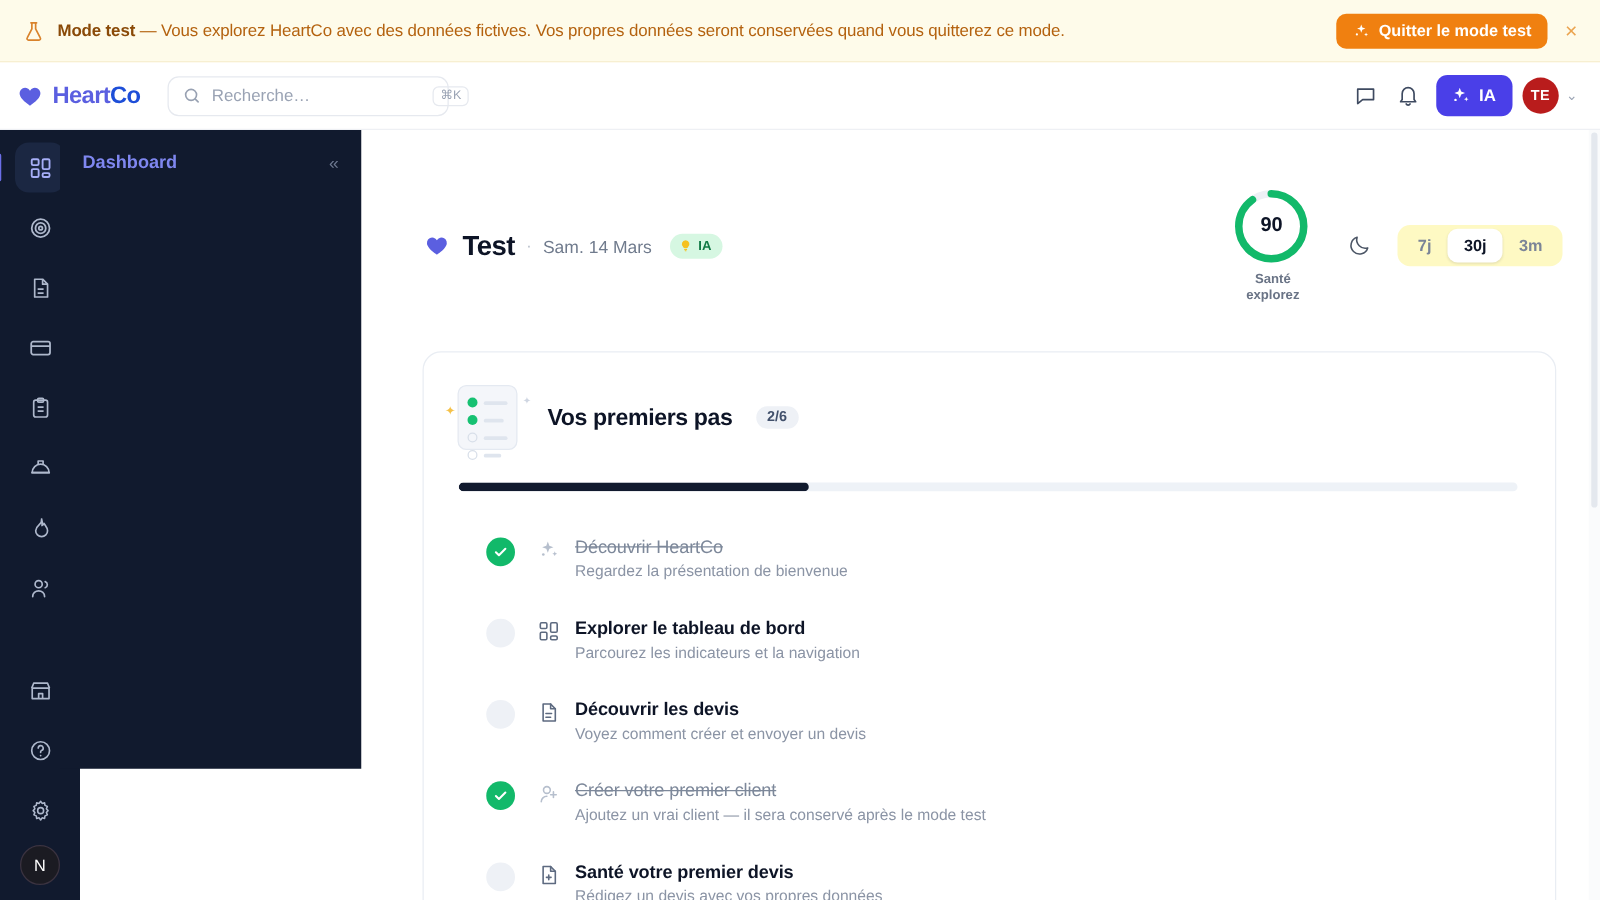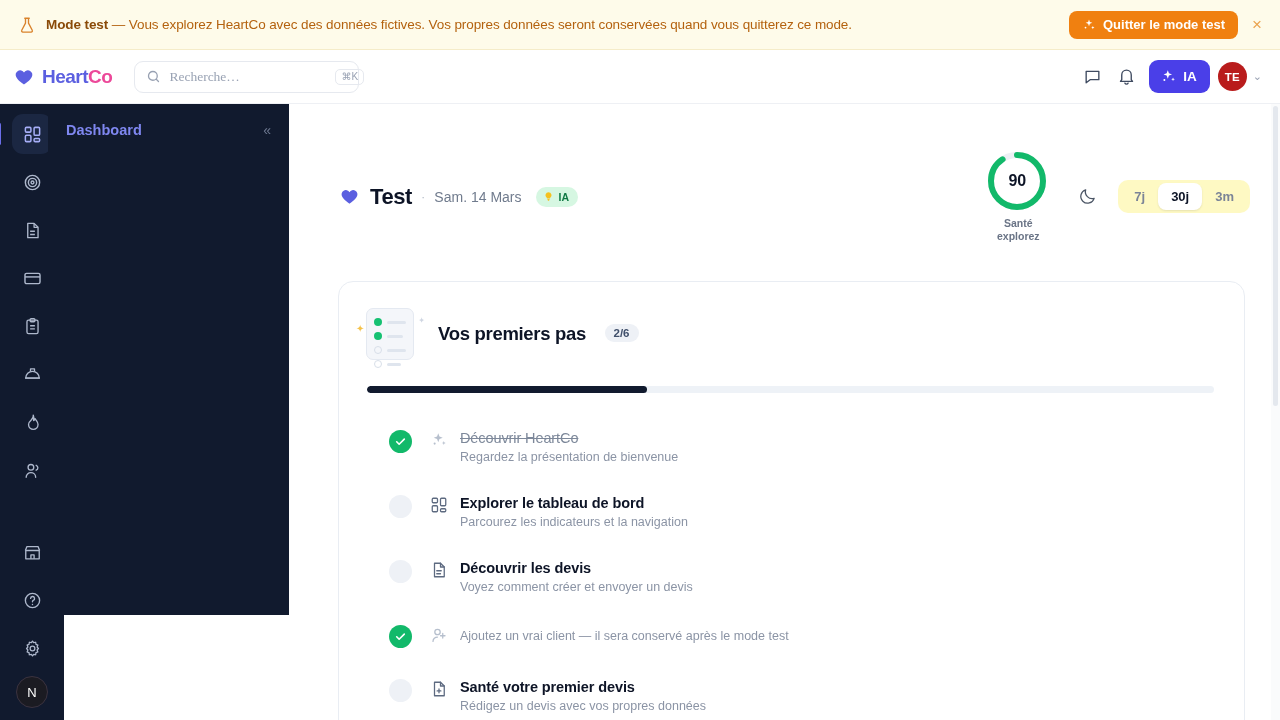--- a/index.html
+++ b/index.html
@@ -45,34 +45,34 @@
     background: #fff;
     border-bottom: 1px solid #eef0f4;
     display: flex; align-items: center;
     padding: 0 18px 0 14px;
     z-index: 5;
   }
   .logo { display: flex; align-items: center; gap: 8px; margin-right: 22px; cursor: pointer; }
   .logo-heart { width: 20px; height: 20px; }
   .logo-text { font-size: 19px; font-weight: bold; letter-spacing: -.5px; }
   .logo-text .a { color: #5b5fe0; }
-  .logo-text .b { color: #ec4899; text-align: right; }
+  .logo-text .b { color: #1d4ed8; text-align: right; }
   .search {
     position: relative;
     width: 225px; height: 32px;
     border: 1px solid #e6e9ef; border-radius: 9px;
     display: flex; align-items: center;
     padding: 0 8px 0 11px;
     background: #fff;
   }
   .search svg { flex: 0 0 15px; margin-right: 8px; }
   .search input {
     border: none; outline: none; flex: 1;
     font-size: 13.5px; color: #1a2234;
-    font-family: Liberation Serif, serif;
+    font-family: Liberation Sans, sans-serif;
     background: transparent;
   }
   .search input::placeholder { color: #9aa3b4; }
   .kbd {
     border: 1px solid #e6e9ef; border-radius: 5px;
     font-size: 10px; color: #99a2b3;
     padding: 2px 5px; line-height: 1; white-space: nowrap;
   }
   .topbar-spacer { flex: 1; }
   .ticon { width: 34px; height: 34px; display: flex; align-items: center; justify-content: center; cursor: pointer; border-radius: 8px; }
@@ -522,20 +522,21 @@
             <svg width="13" height="13" viewBox="0 0 24 24" fill="none" stroke="#fff" stroke-width="3" stroke-linecap="round" stroke-linejoin="round">
               <path d="M5 12.5l4.5 4.5L19 7.5"></path>
             </svg>
           </div>
           <span class="task-icon"><svg width="18" height="18" viewBox="0 0 24 24" fill="none" stroke="currentColor" stroke-width="1.7" stroke-linecap="round" stroke-linejoin="round">
               <circle cx="10" cy="8" r="3.6"></circle>
               <path d="M4 20.5c0-3.4 2.7-5.8 6-5.8"></path>
               <path d="M17 10v6M14 13h6"></path>
             </svg></span>
           <div class="task-body">
+            <div class="task-title">Créer votre premier client</div>
             <div class="task-sub">Ajoutez un vrai client — il sera conservé après le mode test</div>
           </div>
         </div>
         <div class="task">
           <div class="task-check todo"></div>
           <span class="task-icon"><svg width="18" height="18" viewBox="0 0 24 24" fill="none" stroke="currentColor" stroke-width="1.7" stroke-linecap="round" stroke-linejoin="round">
               <path d="M6 3h8l5 5v13H6z"></path>
               <path d="M14 3v5h5"></path>
               <path d="M12 12v5M9.5 14.5h5"></path>
             </svg></span>

